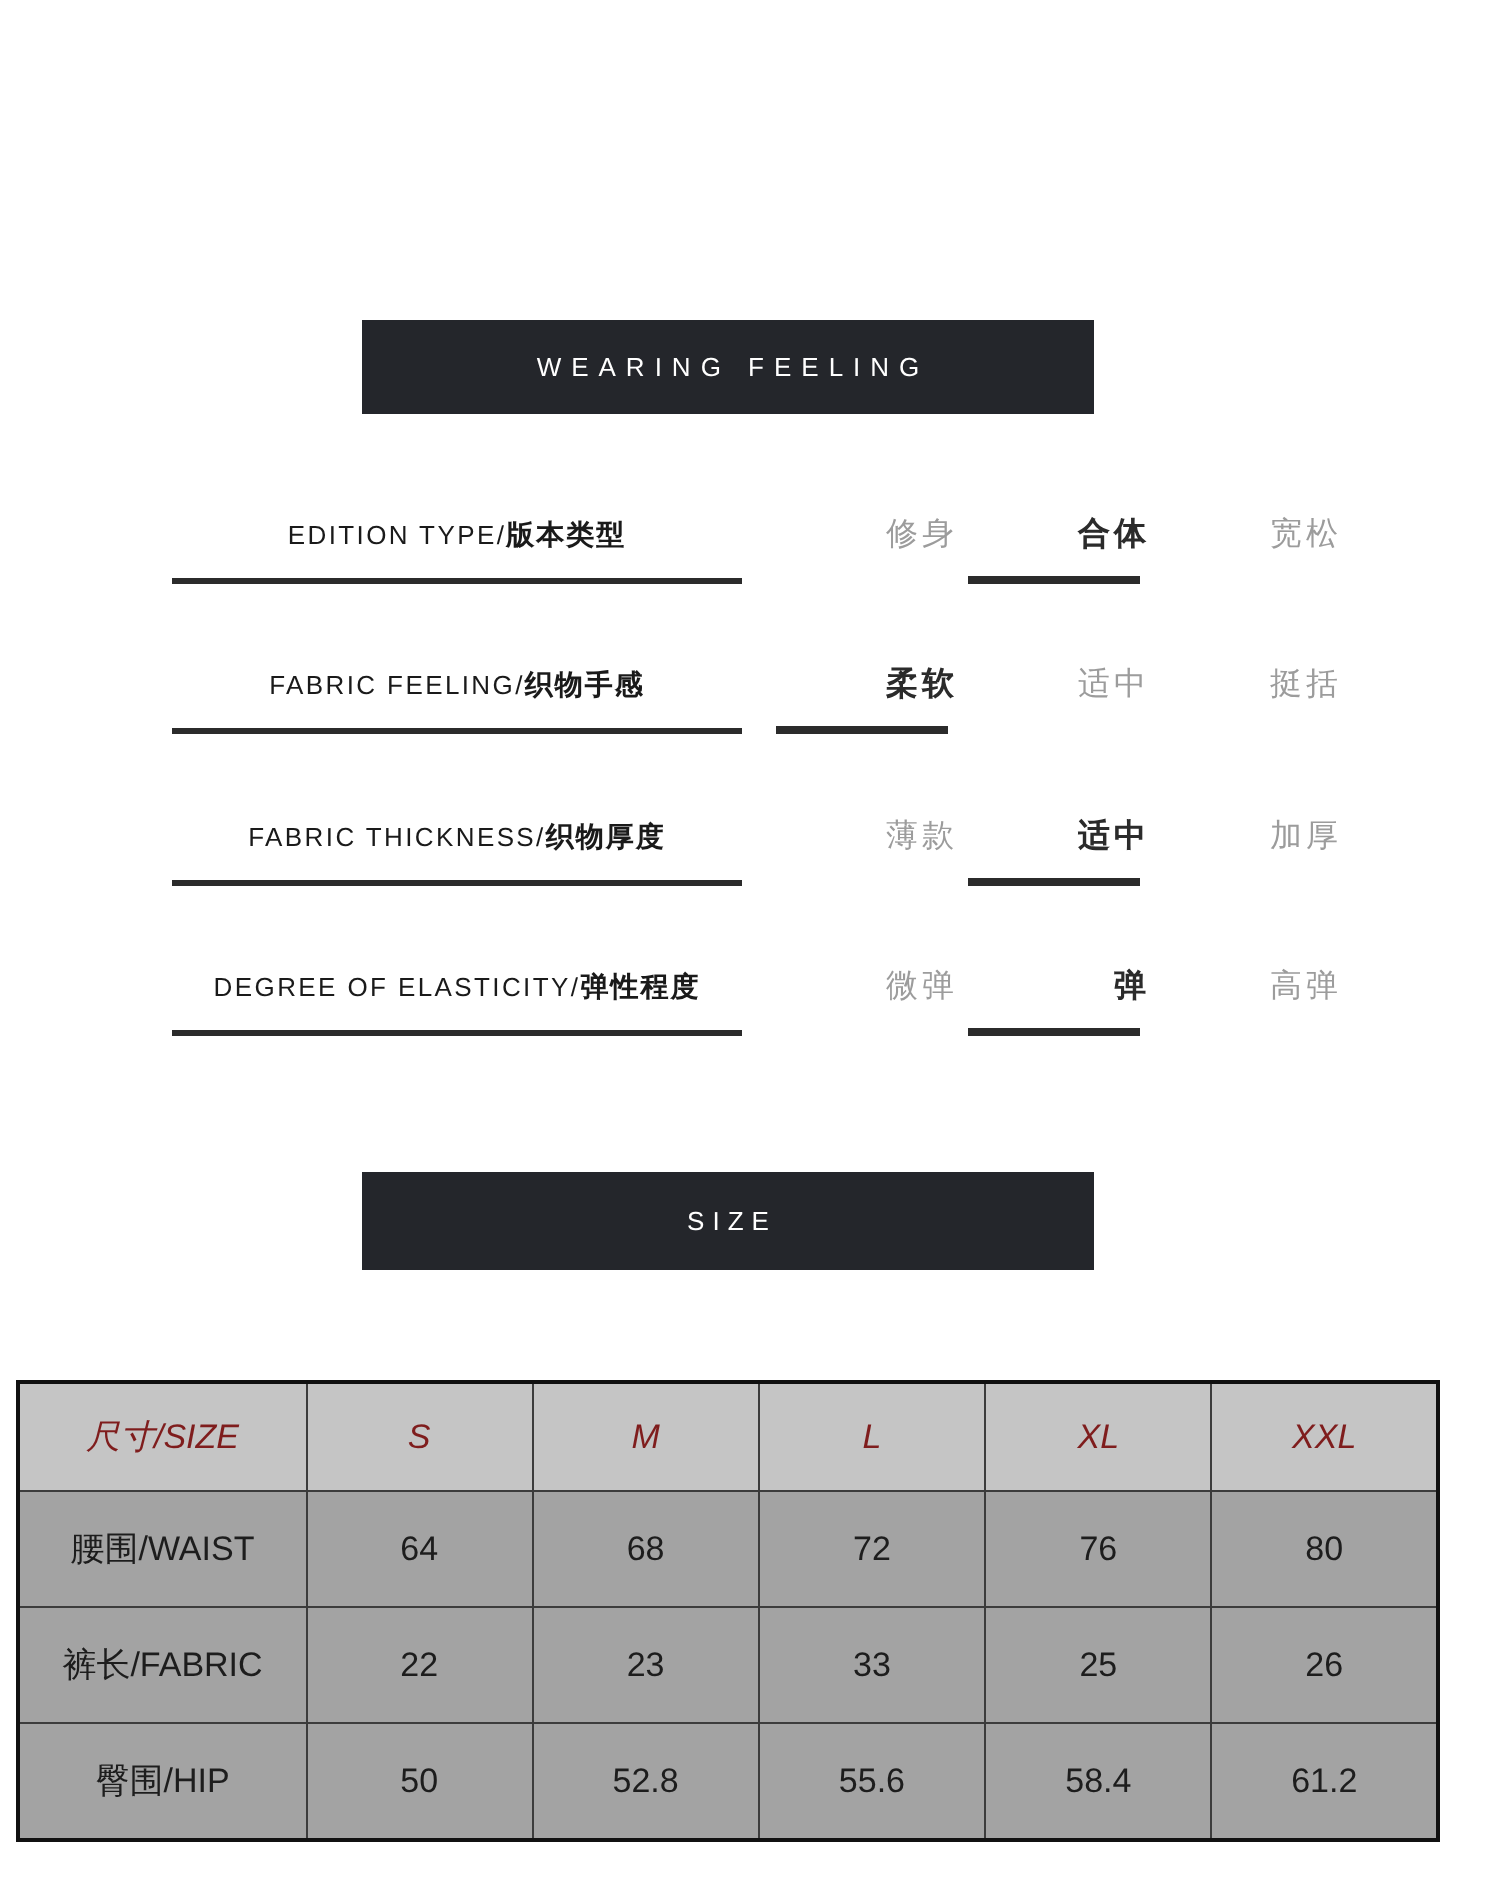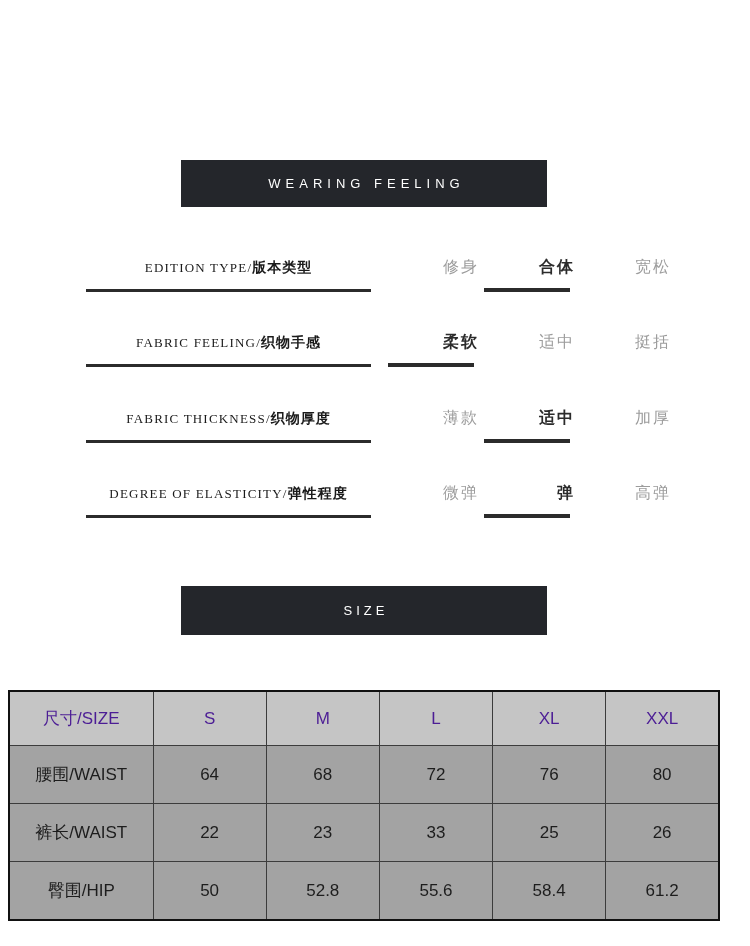--- a/index.html
+++ b/index.html
@@ -38,21 +38,20 @@
     width: 285px;
     box-sizing: border-box;
     text-align: center;
     white-space: nowrap;
     border-bottom: 3px solid #2b2b2b;
     padding-bottom: 12px;
     font-size: 13px;
     letter-spacing: 1.2px;
     color: #1a1a1a;
     font-weight: 500;
-    font-family: Liberation Serif, serif;
   }
   .feature-label .zh { font-size: 14px; font-weight: 700; letter-spacing: 1px; }
   .options { display: flex; margin-left: 12px; }
   .opt {
     position: relative;
     width: 96px;
     text-align: right;
     padding-bottom: 14px;
     font-size: 16px;
     letter-spacing: 2px;
@@ -81,21 +80,21 @@
     font-size: 17px;
     color: #1d1d1d;
     table-layout: fixed;
   }
   .size-table th, .size-table td {
     border: 1px solid #3c3c3c;
     text-align: center;
     font-weight: 400;
     padding: 0;
   }
-  .size-table thead th { height: 53px; background: #c5c5c5; color: #4c1d95; }
+  .size-table thead th { height: 53px; background: #c5c5c5; color: #7f1d1d; font-style: italic; }
   .size-table tbody td { height: 57px; background: #a3a3a3; }
   .size-table col.c-label { width: 144px; }
 </style>
 </head>
 <body>
 
 <div class="page">
 
   <div class="banner banner-wearing">
     <span>WEARING FEELING</span>
@@ -175,21 +174,21 @@
     <tbody>
       <tr>
         <td>腰围/WAIST</td>
         <td>64</td>
         <td>68</td>
         <td>72</td>
         <td>76</td>
         <td>80</td>
       </tr>
       <tr>
-        <td>裤长/WAIST</td>
+        <td>裤长/FABRIC</td>
         <td>22</td>
         <td>23</td>
         <td>33</td>
         <td>25</td>
         <td>26</td>
       </tr>
       <tr>
         <td>臀围/HIP</td>
         <td>50</td>
         <td>52.8</td>

